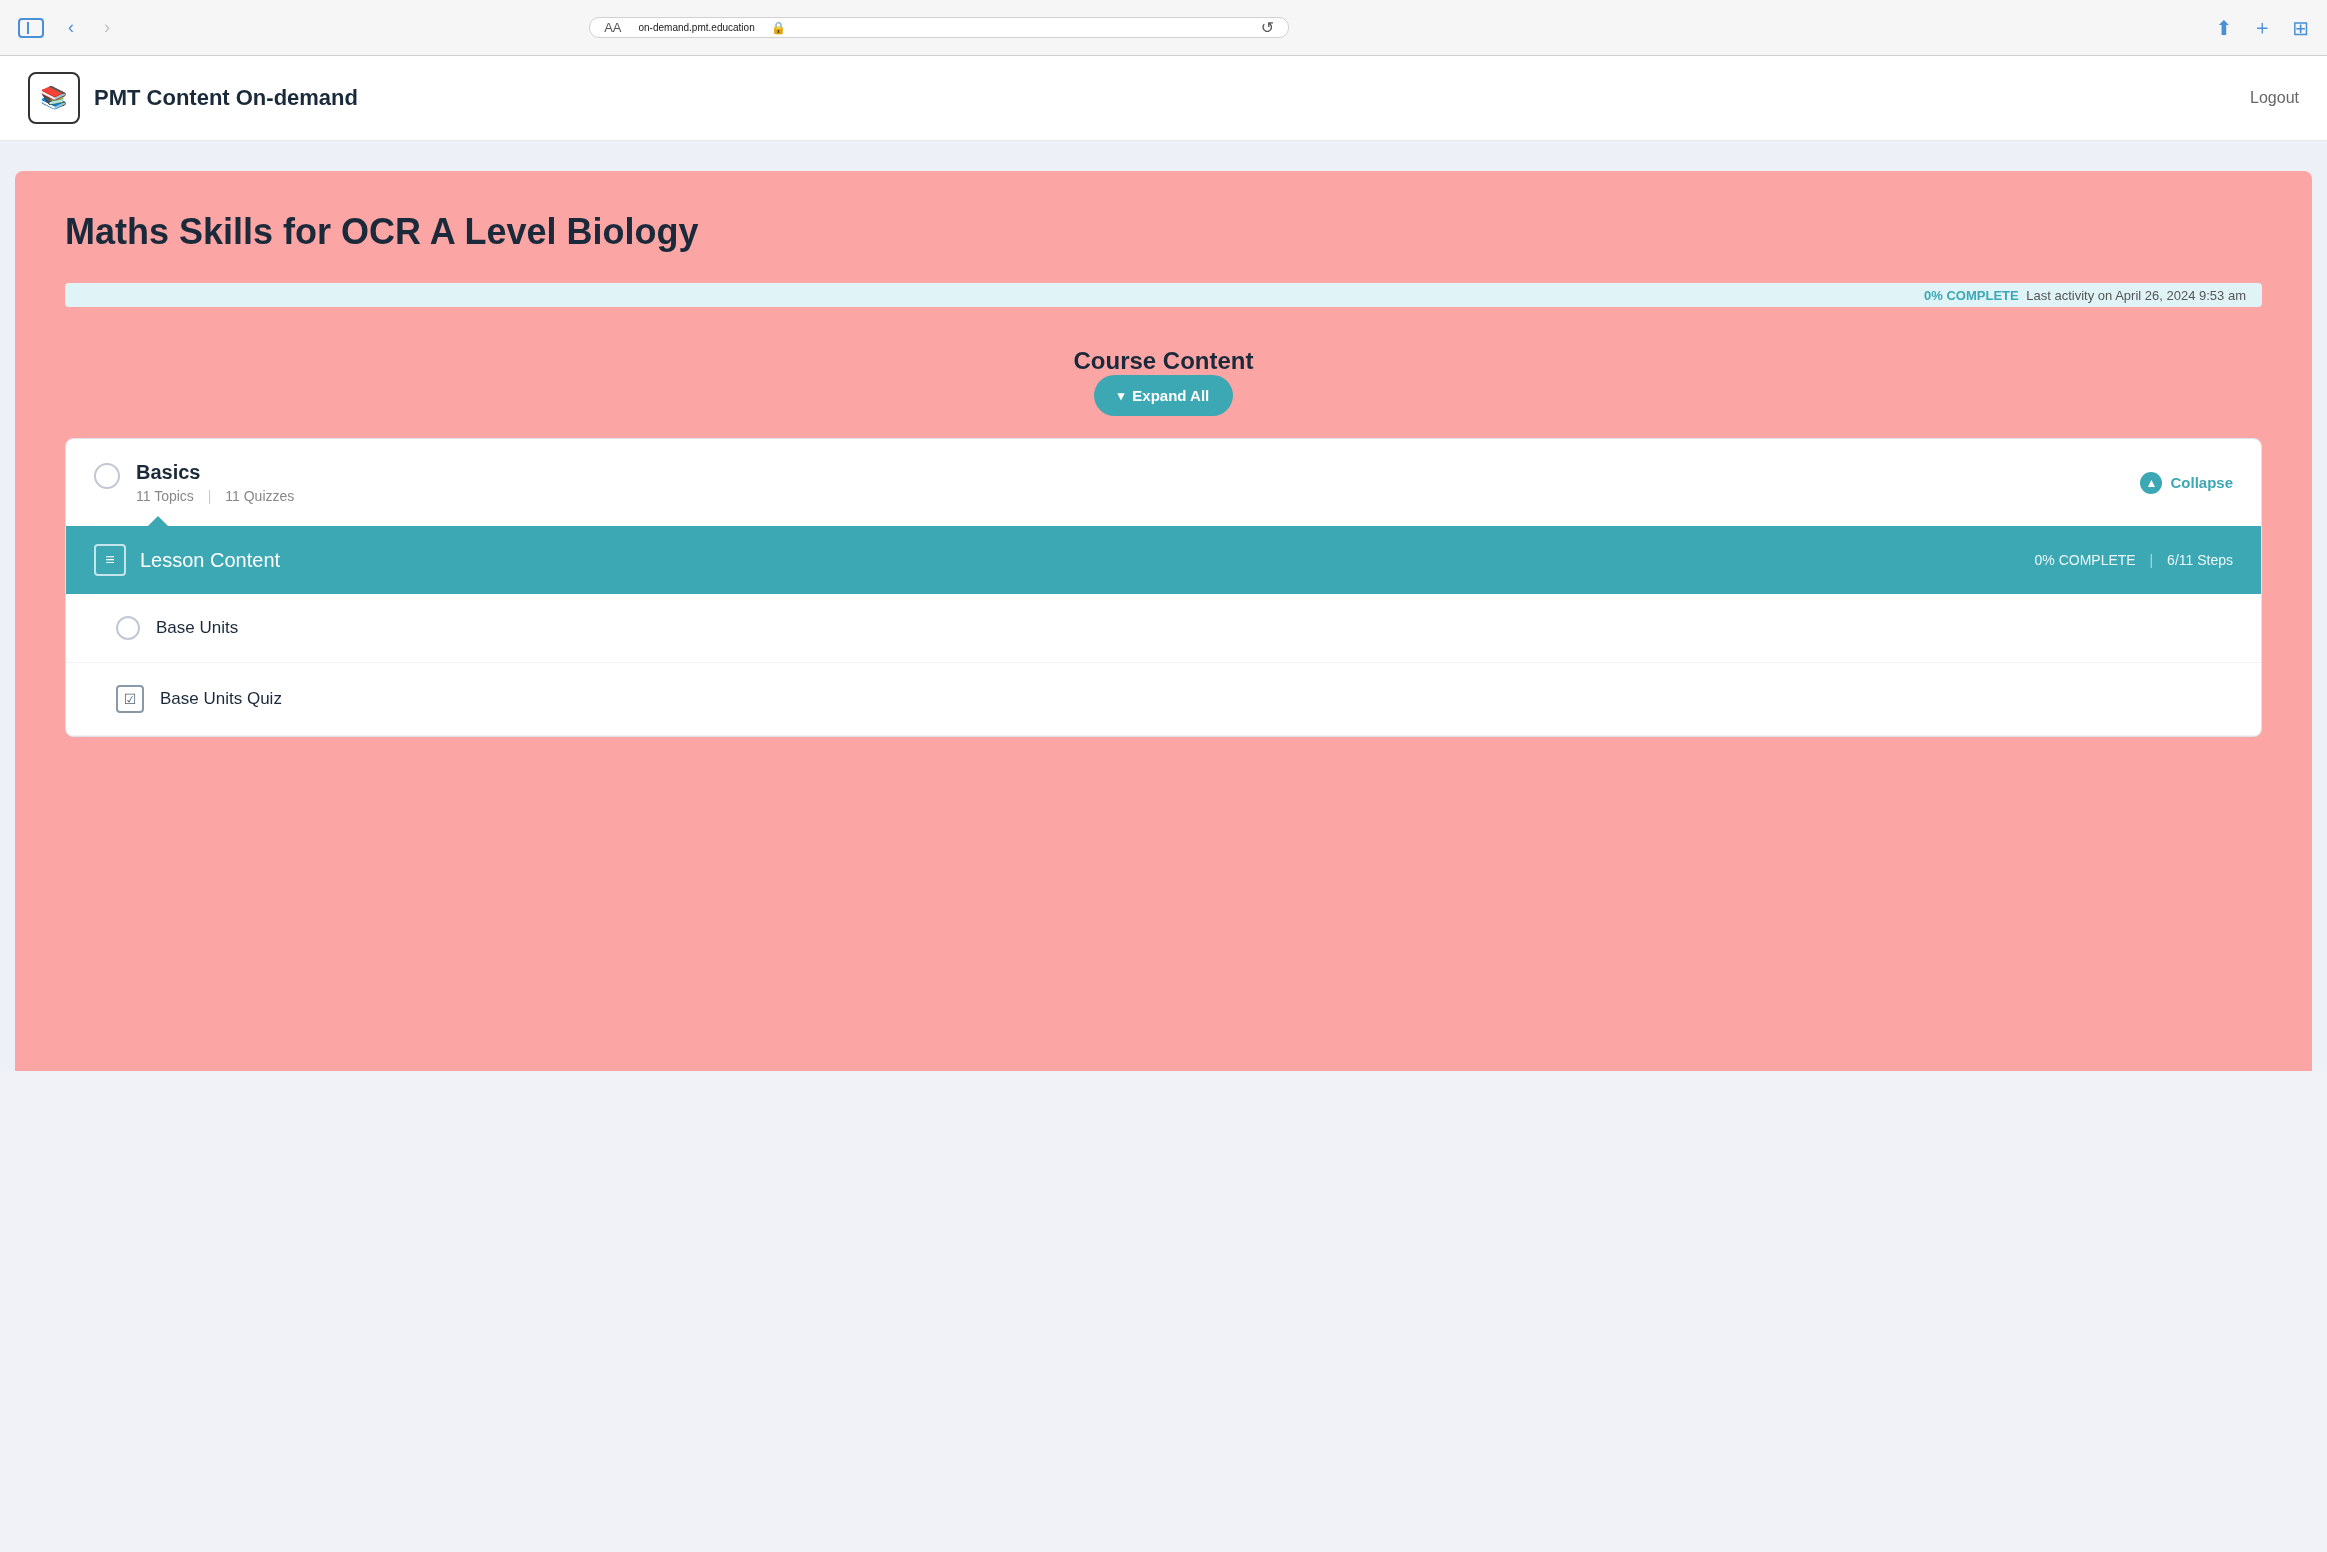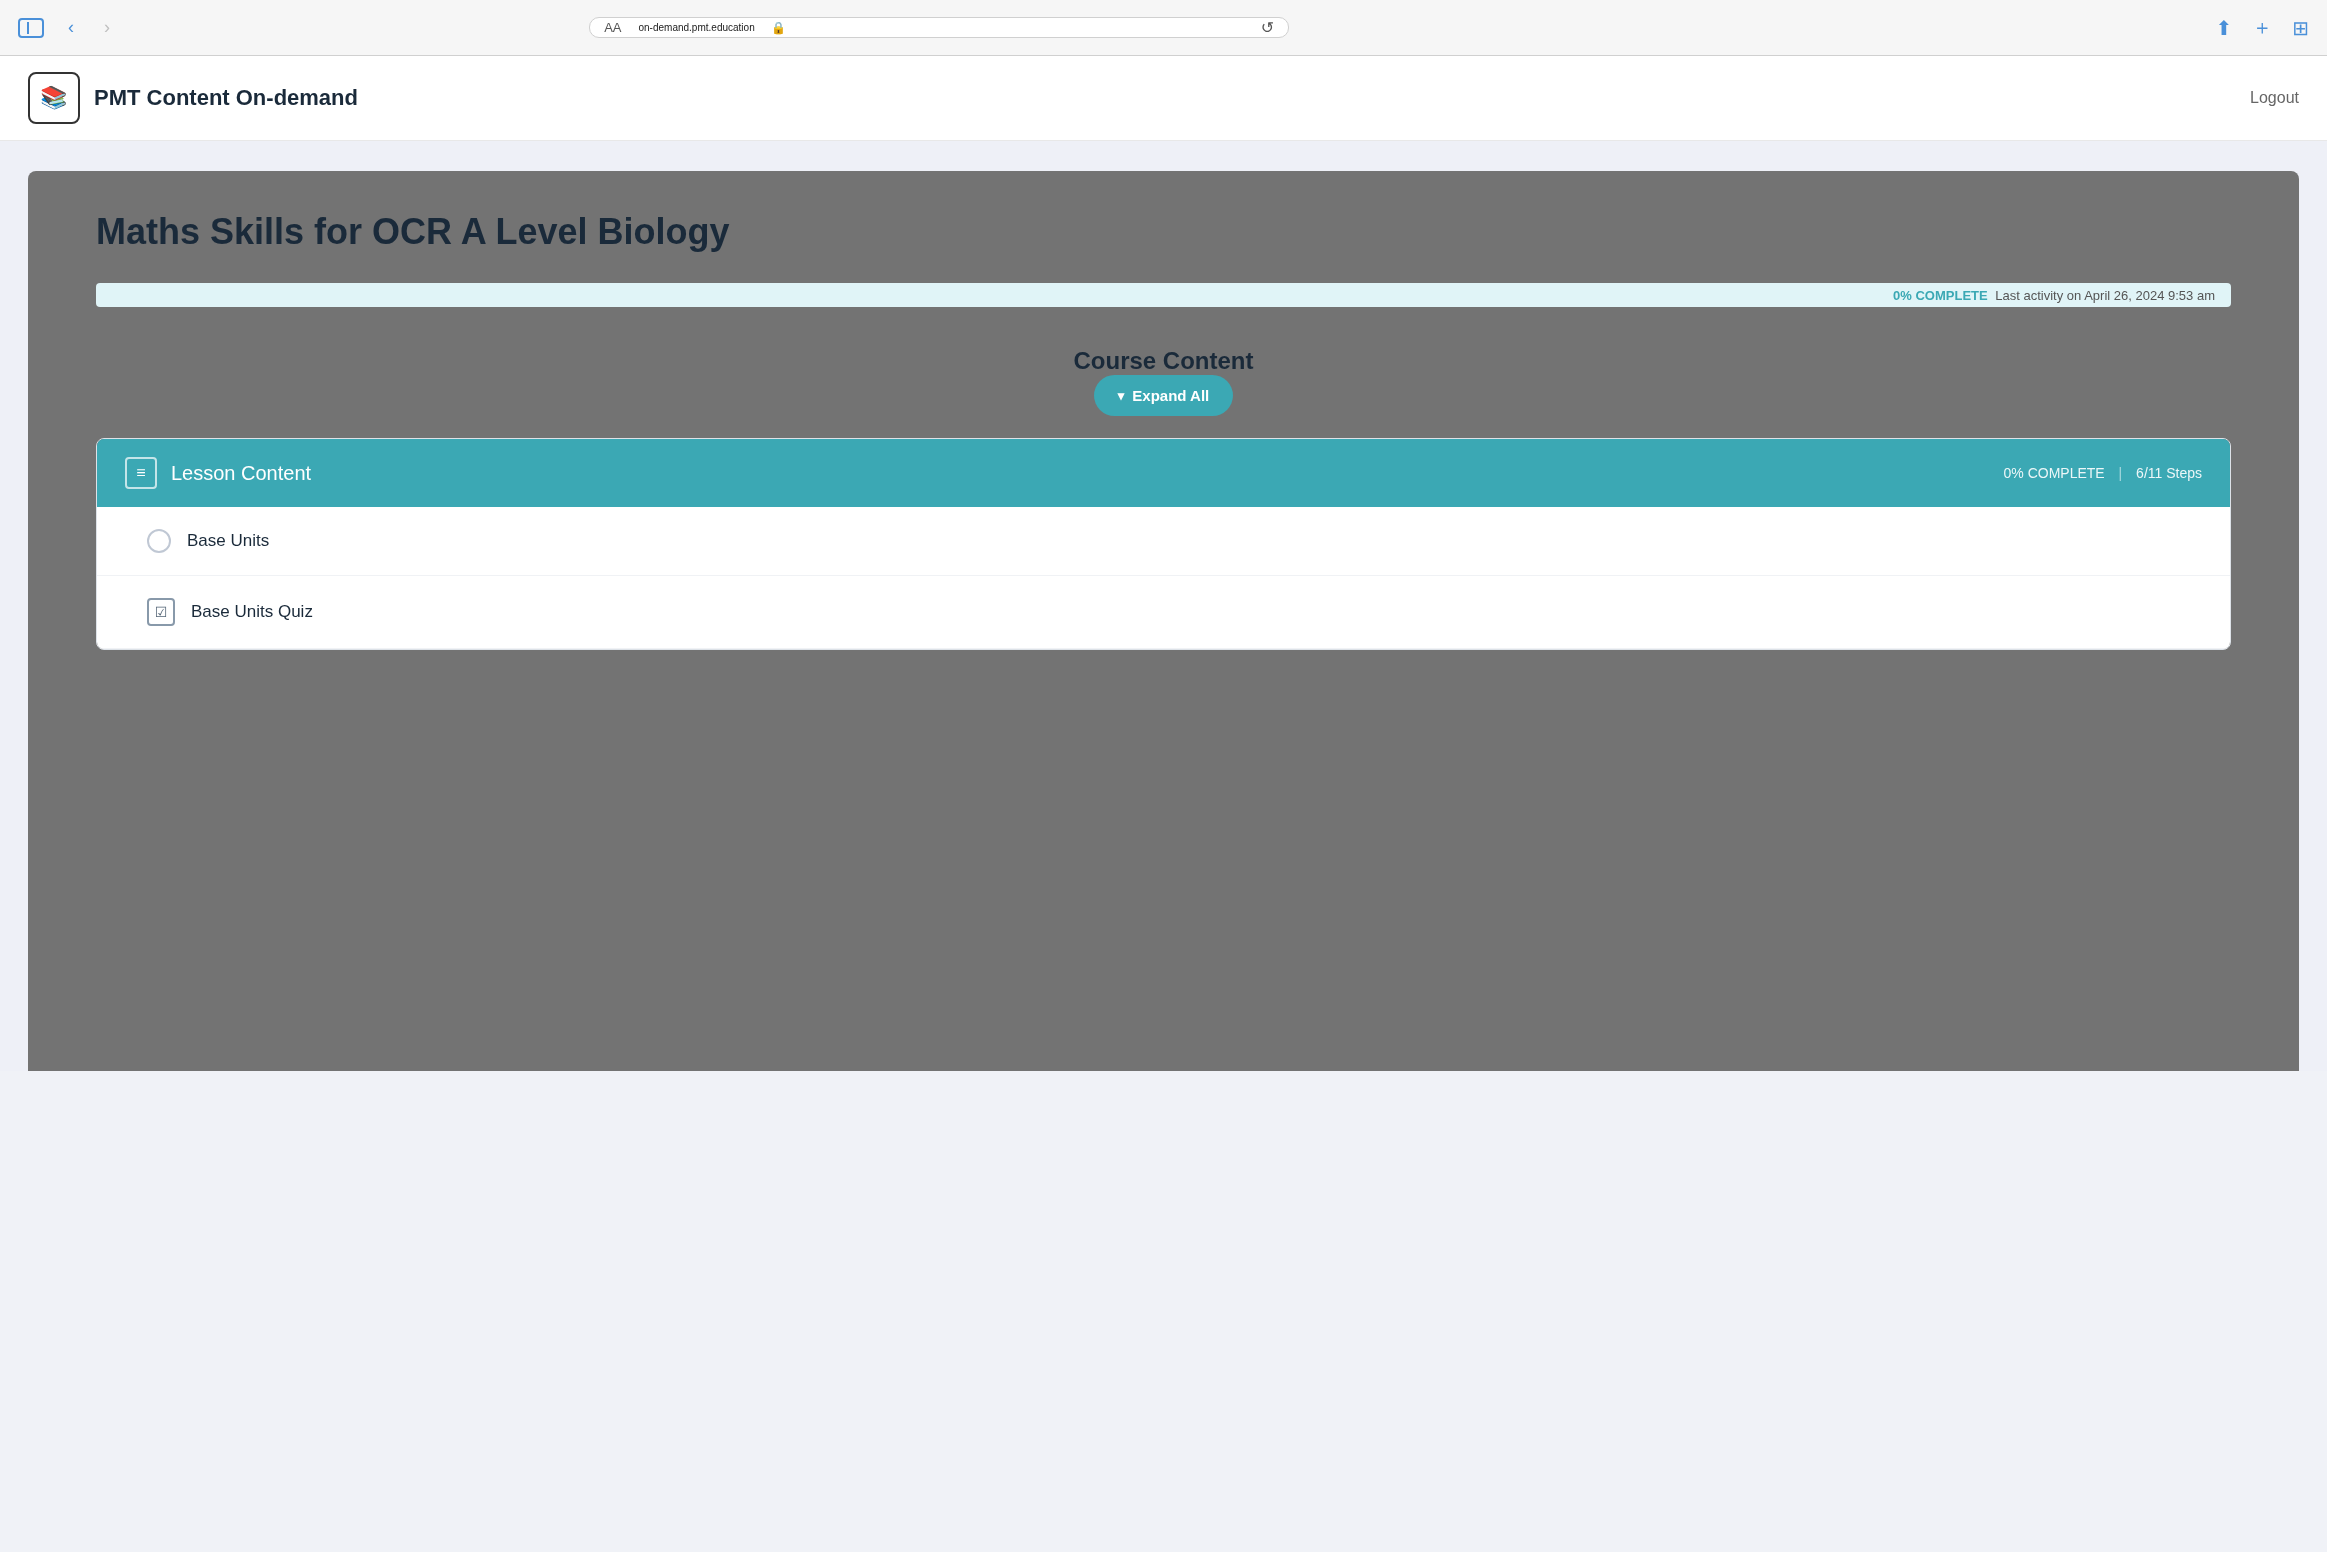--- a/index.html
+++ b/index.html
@@ -123,24 +123,24 @@
     }
 
     
     .page-bg {
       background: #eef0f7;
       padding: 30px 0 0 0;
     }
 
     
     .content-card {
-      background: #737373;
-      margin: 0 28px;
+      background: #fca5a5;
+      margin: 0 15px;
       border-radius: 8px 8px 0 0;
-      padding: 40px 68px 50px;
+      padding: 40px 50px 50px;
       min-height: 900px;
     }
 
     .course-title {
       font-size: 36px;
       font-weight: 800;
       color: #1a2a3a;
       margin-bottom: 30px;
     }
 
@@ -393,20 +393,37 @@
     <div class="course-content-header">
       <h2 class="course-content-title">Course Content</h2>
       <button class="expand-all-btn">
         <span class="chevron">▾</span>
         <span>Expand All</span>
       </button>
     </div>
 
     <div class="section-card">
 
+      <div class="section-header">
+        <div class="section-header-left">
+          <div class="section-radio"></div>
+          <div>
+            <div class="section-name">Basics</div>
+            <div class="section-meta">
+              <span>11 Topics</span>
+              <span class="sep">|</span>
+              <span>11 Quizzes</span>
+            </div>
+          </div>
+        </div>
+        <div class="collapse-btn">
+          <div class="arrow-up">▲</div>
+          <span>Collapse</span>
+        </div>
+      </div>
 
       <div class="lesson-content-bar">
         <div class="lesson-content-left">
           <div class="lesson-icon">≡</div>
           <span class="lesson-content-label">Lesson Content</span>
         </div>
         <div class="lesson-progress">
           <span>0% COMPLETE</span>
           <span class="sep">|</span>
           <span>6/11 Steps</span>

